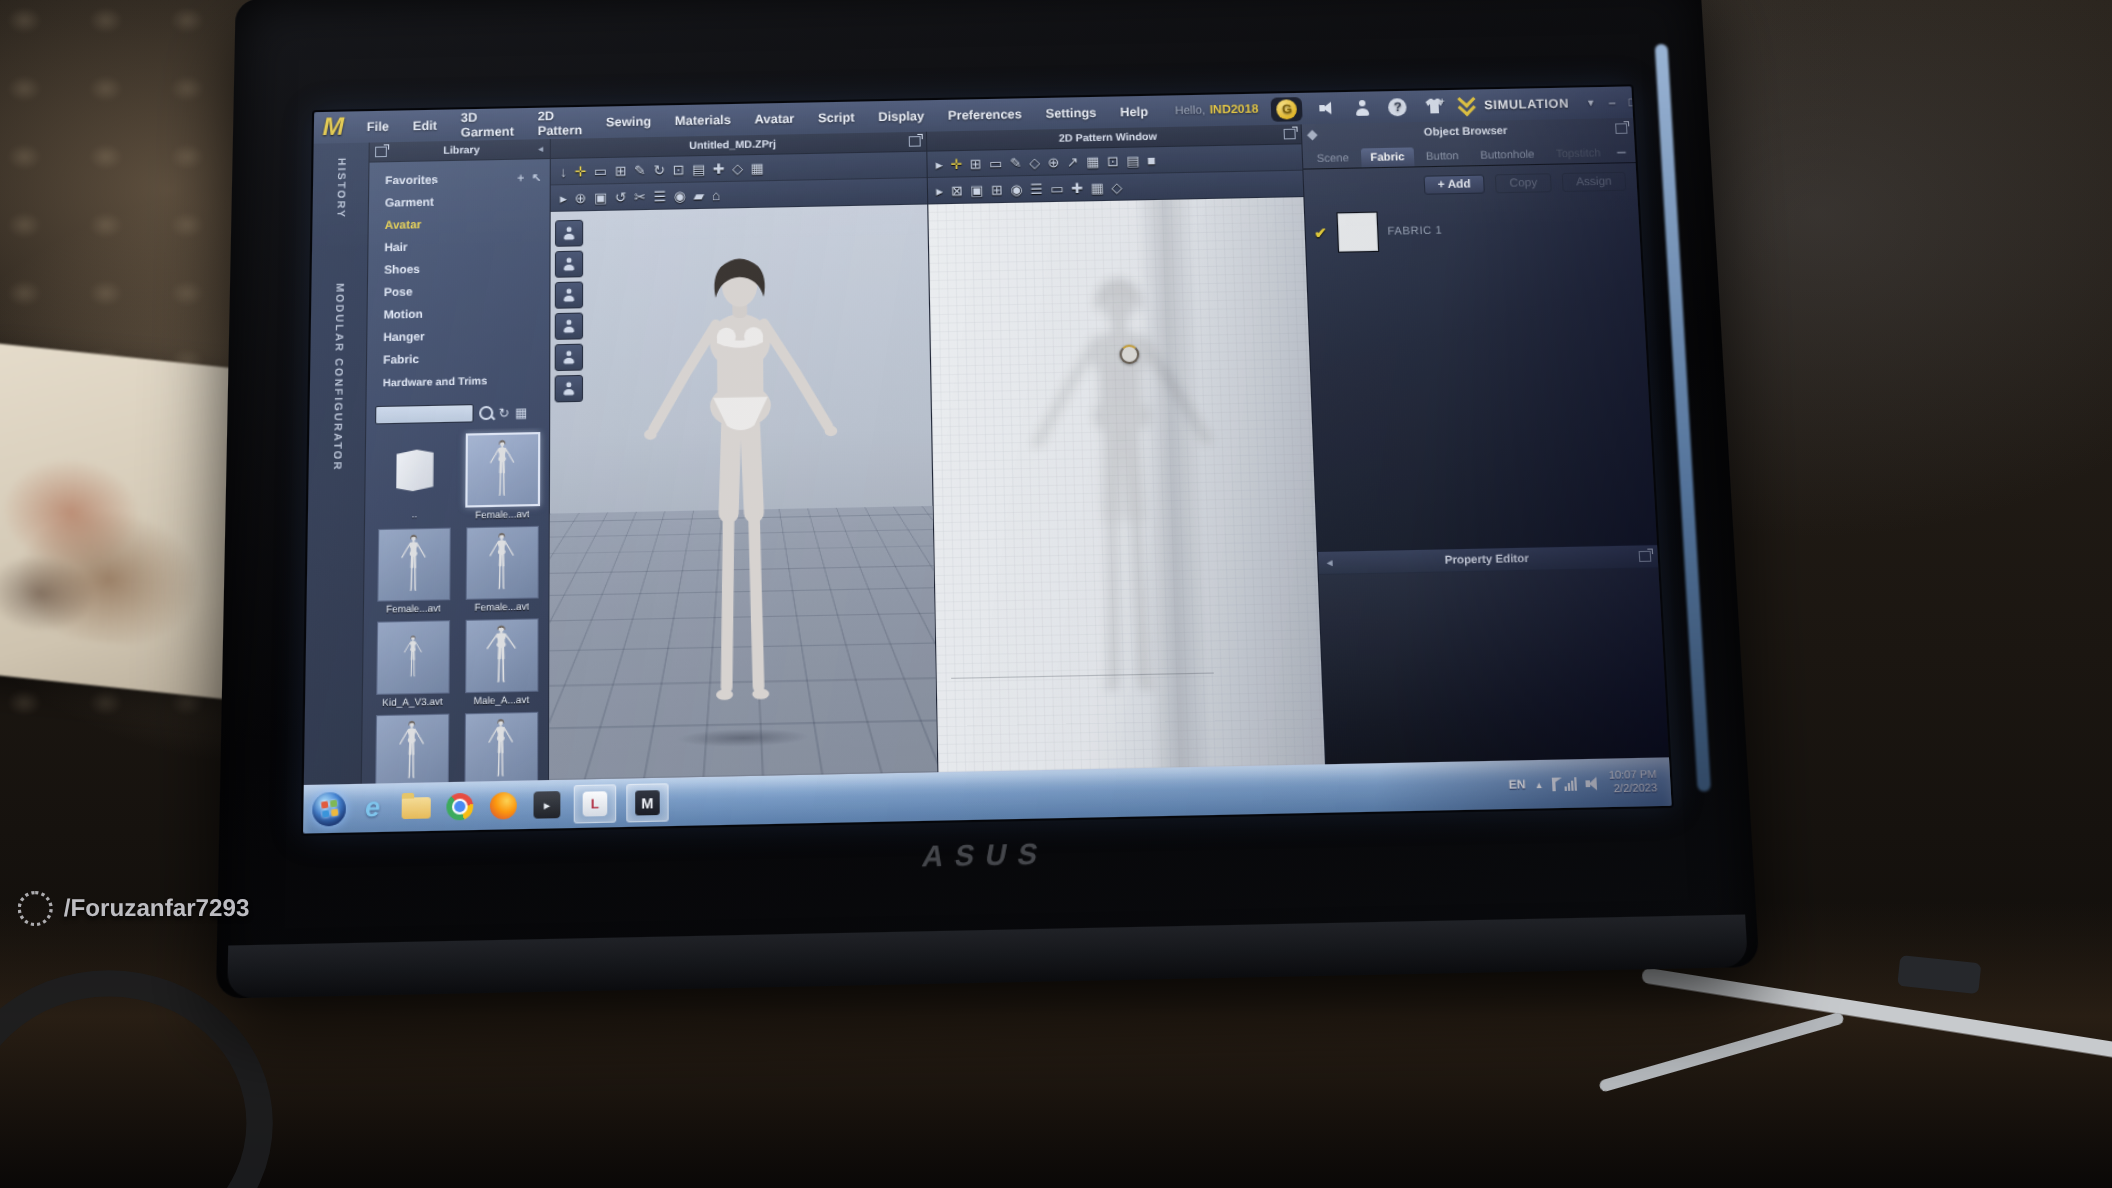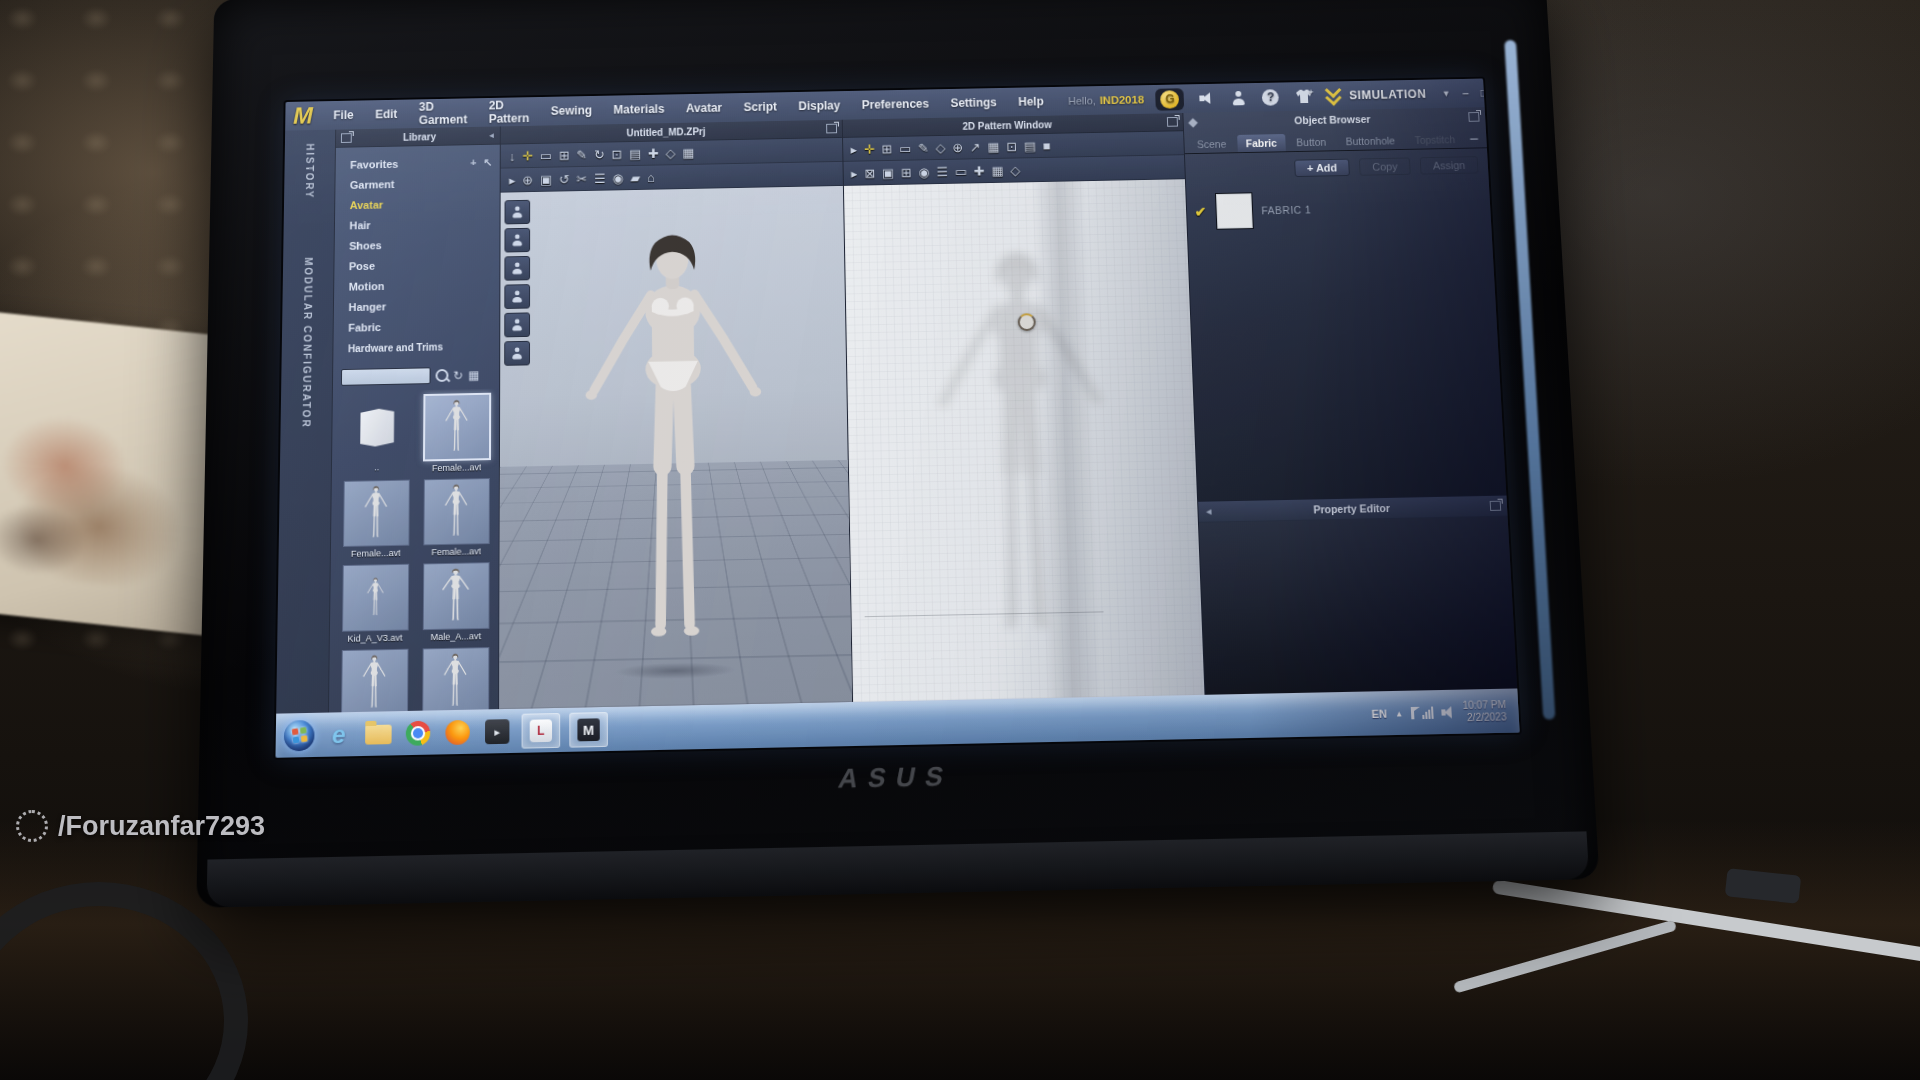--- a/index.html
+++ b/index.html
@@ -193,21 +193,21 @@
   .tflag::after{content:"";position:absolute;left:3px;top:0;width:0;height:0;border-top:4px solid #f0f3f8;border-right:6px solid transparent;border-bottom:3px solid transparent;}
   .net{display:flex;gap:1px;align-items:flex-end;height:12px;}
   .net span{width:2px;background:#f0f3f8;display:block;}
   .spk2{width:13px;height:12px;position:relative;}
   .spk2::before{content:"";position:absolute;left:0;top:3px;width:4px;height:6px;background:#f0f3f8;}
   .spk2::after{content:"";position:absolute;left:3px;top:0;border-top:6px solid transparent;border-bottom:6px solid transparent;border-right:7px solid #f0f3f8;}
   .clock{text-align:right;font-size:10px;line-height:12px;text-shadow:0 1px 1px rgba(0,0,40,.5);padding-right:4px;}
 
   
   .watermark{position:absolute;left:16px;bottom:238px;z-index:20;display:flex;align-items:center;gap:10px;
-    color:rgba(214,214,220,.88);font-size:27px;font-weight:bold;text-shadow:0 2px 4px rgba(0,0,0,.7);}
+    color:rgba(214,214,220,.88);font-size:22px;font-weight:bold;text-shadow:0 2px 4px rgba(0,0,0,.7);}
   .wm-logo{width:26px;height:26px;border-radius:50%;border:3px dotted rgba(200,200,205,.85);}
 </style>
 </head>
 <body>
 
 <svg width="0" height="0" style="position:absolute">
   <defs>
     <g id="avatar-fig">
       <path d="M87,78 L57,126 L27,178" stroke="#d8d3cf" stroke-width="10" stroke-linecap="round" fill="none"></path>
       <path d="M133,78 L163,126 L193,178" stroke="#d8d3cf" stroke-width="10" stroke-linecap="round" fill="none"></path>

